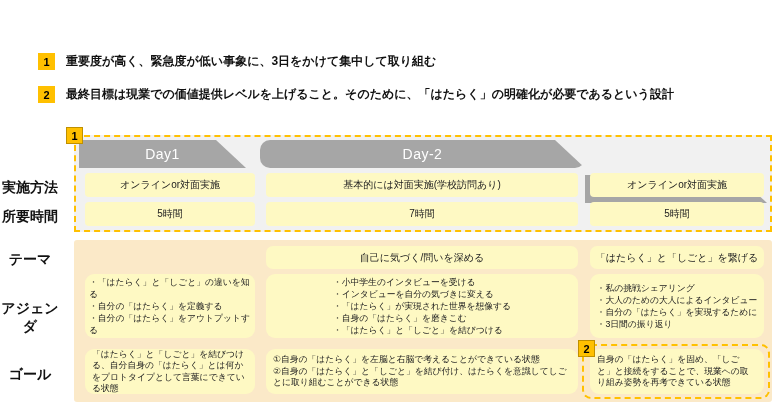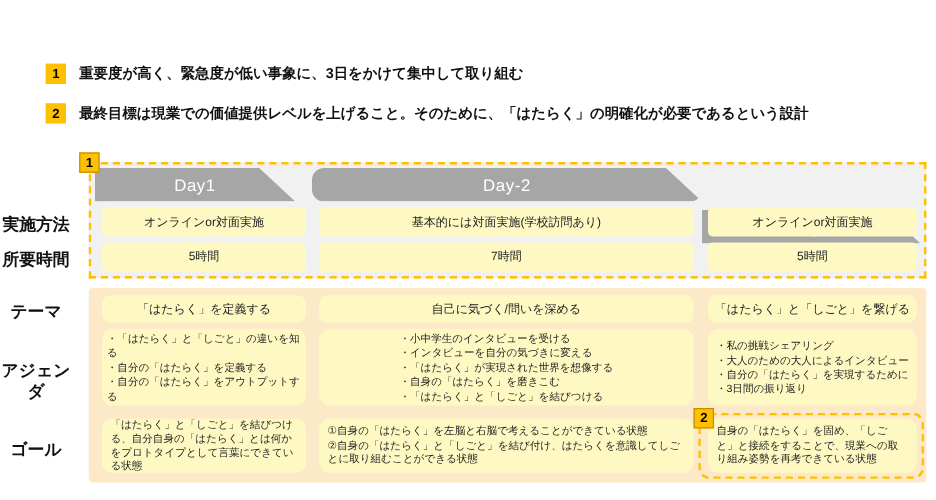--- a/index.html
+++ b/index.html
@@ -102,21 +102,20 @@
   <div class="row-label lbl-goal">ゴール</div>
 
   <div class="cell c1 row-method">オンラインor対面実施</div>
   <div class="cell c2 row-method">基本的には対面実施(学校訪問あり)</div>
   <div class="cell c3 row-method">オンラインor対面実施</div>
 
   <div class="cell c1 row-duration">5時間</div>
   <div class="cell c2 row-duration">7時間</div>
   <div class="cell c3 row-duration">5時間</div>
 
-  <div class="cell c1 row-theme">「はたらく」を定義する</div>
   <div class="cell c2 row-theme">自己に気づく/問いを深める</div>
   <div class="cell c3 row-theme">「はたらく」と「しごと」を繋げる</div>
 
   <div class="cell c1 row-agenda">・「はたらく」と「しごと」の違いを知る
 ・自分の「はたらく」を定義する
 ・自分の「はたらく」をアウトプットする</div>
   <div class="cell c2 row-agenda">・小中学生のインタビューを受ける
 ・インタビューを自分の気づきに変える
 ・「はたらく」が実現された世界を想像する
 ・自身の「はたらく」を磨きこむ

